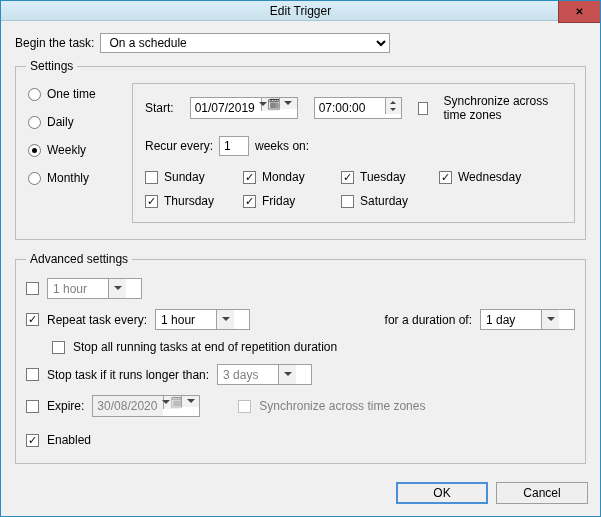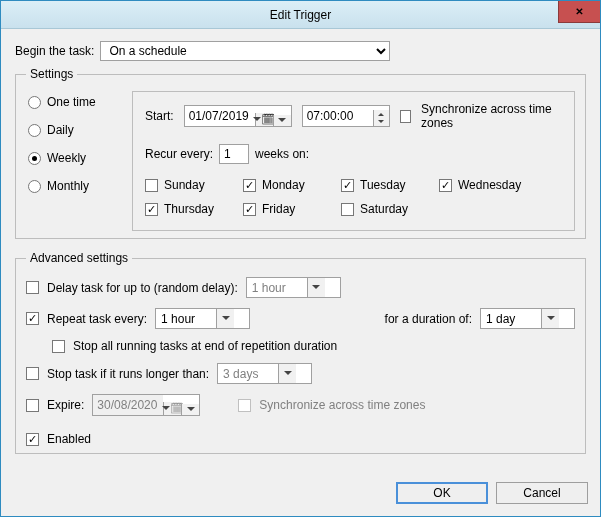--- a/index.html
+++ b/index.html
@@ -29,33 +29,33 @@
   }
   .close-btn:before { content: "✕"; font-size: 10px; font-weight: bold; }
   .content { padding: 12px 14px 10px 14px; flex: 1; display: flex; flex-direction: column; }
   .row { display: flex; align-items: center; gap: 6px; }
   select, input[type=text] {
     border: 1px solid #a0a0a0; background: #fff; height: 20px; padding: 0 4px;
   }
   select { padding-right: 18px; }
   .begin-row select { width: 290px; }
   fieldset {
-    border: 1px solid #bdbdbd; margin: 6px 0 0 0; padding: 10px 10px 7px 10px;
+    border: 1px solid #bdbdbd; margin: 6px 0 0 0; padding: 10px 10px 16px 10px;
   }
   fieldset > legend { padding: 0 4px; color: #000; }
   .settings-body { display: flex; gap: 10px; }
   .sched-col { display: flex; flex-direction: column; gap: 14px; padding: 4px 2px 0 2px; width: 96px; }
   .sched-col label { display: flex; align-items: center; gap: 6px; }
   .sched-box {
     flex: 1; border: 1px solid #bdbdbd; padding: 10px 12px 14px 12px;
     display: flex; flex-direction: column; gap: 14px;
   }
-  .start-row { display: flex; align-items: center; gap: 10px; }
+  .start-row { display: flex; align-items: center; gap: 16px; }
   .date-field, .time-field, .spin-field {
-    display: flex; align-items: flex-end; border: 1px solid #a0a0a0; background: #fff; height: 22px;
+    display: flex; align-items: flex-start; border: 1px solid #a0a0a0; background: #fff; height: 22px;
   }
   .date-field input, .time-field input, .spin-field input {
     border: none; height: 100%; padding: 0 4px; width: 70px; outline: none;
   }
   .dd-btn, .spin-col { border-left: 1px solid #a0a0a0; background: #f1f1f1; display: flex; }
   .dd-btn { width: 18px; align-items: center; justify-content: center; cursor: pointer; }
   .dd-btn:before { content: ""; border: 4px solid transparent; border-top-color: #444; margin-top: 3px; }
   .cal-icon { width: 18px; align-items: center; justify-content: center; display:flex; font-size:11px; }
   .spin-col { width: 16px; flex-direction: column; }
   .spin-btn { flex:1; display:flex; align-items:center; justify-content:center; cursor:pointer; }
@@ -189,21 +189,20 @@
         </div>
       </div>
     </fieldset>
 
     <fieldset class="adv-sec">
       <legend>Advanced settings</legend>
       <div class="adv-body">
 
         <div class="adv-row">
           <span class="chk"></span>
-          <span>Delay task for up to (random delay):</span>
           <div class="combo disabled w95">
             <input value="1 hour" style="">
             <div class="dd-btn"></div>
           </div>
         </div>
 
         <div class="adv-row">
           <span class="chk checked"></span>
           <span>Repeat task every:</span>
           <div class="combo w95">

